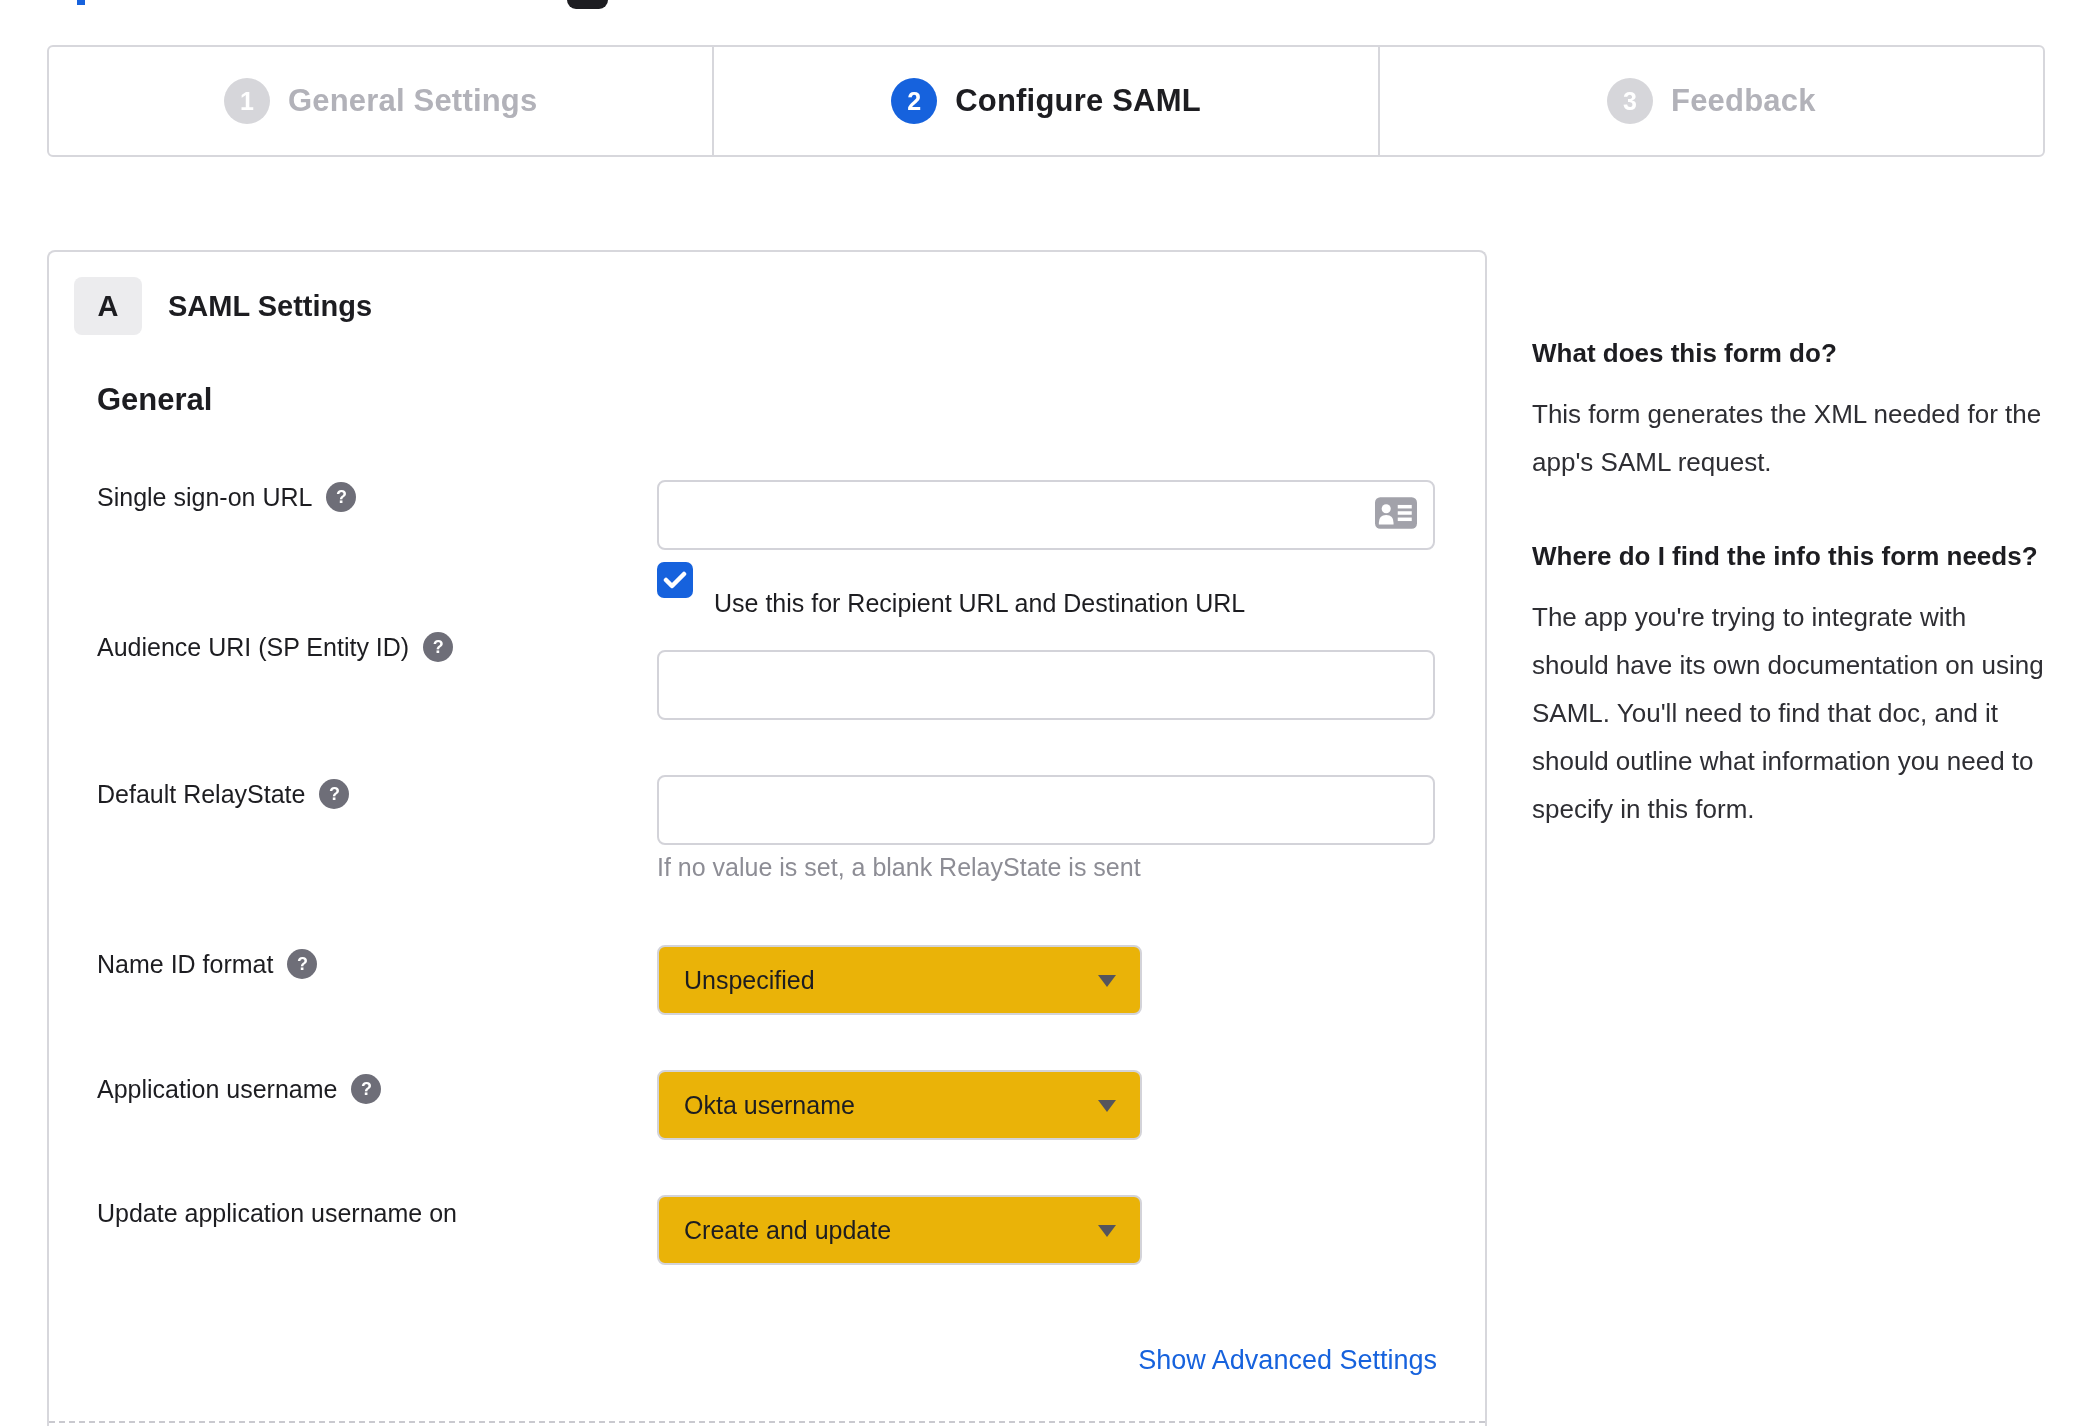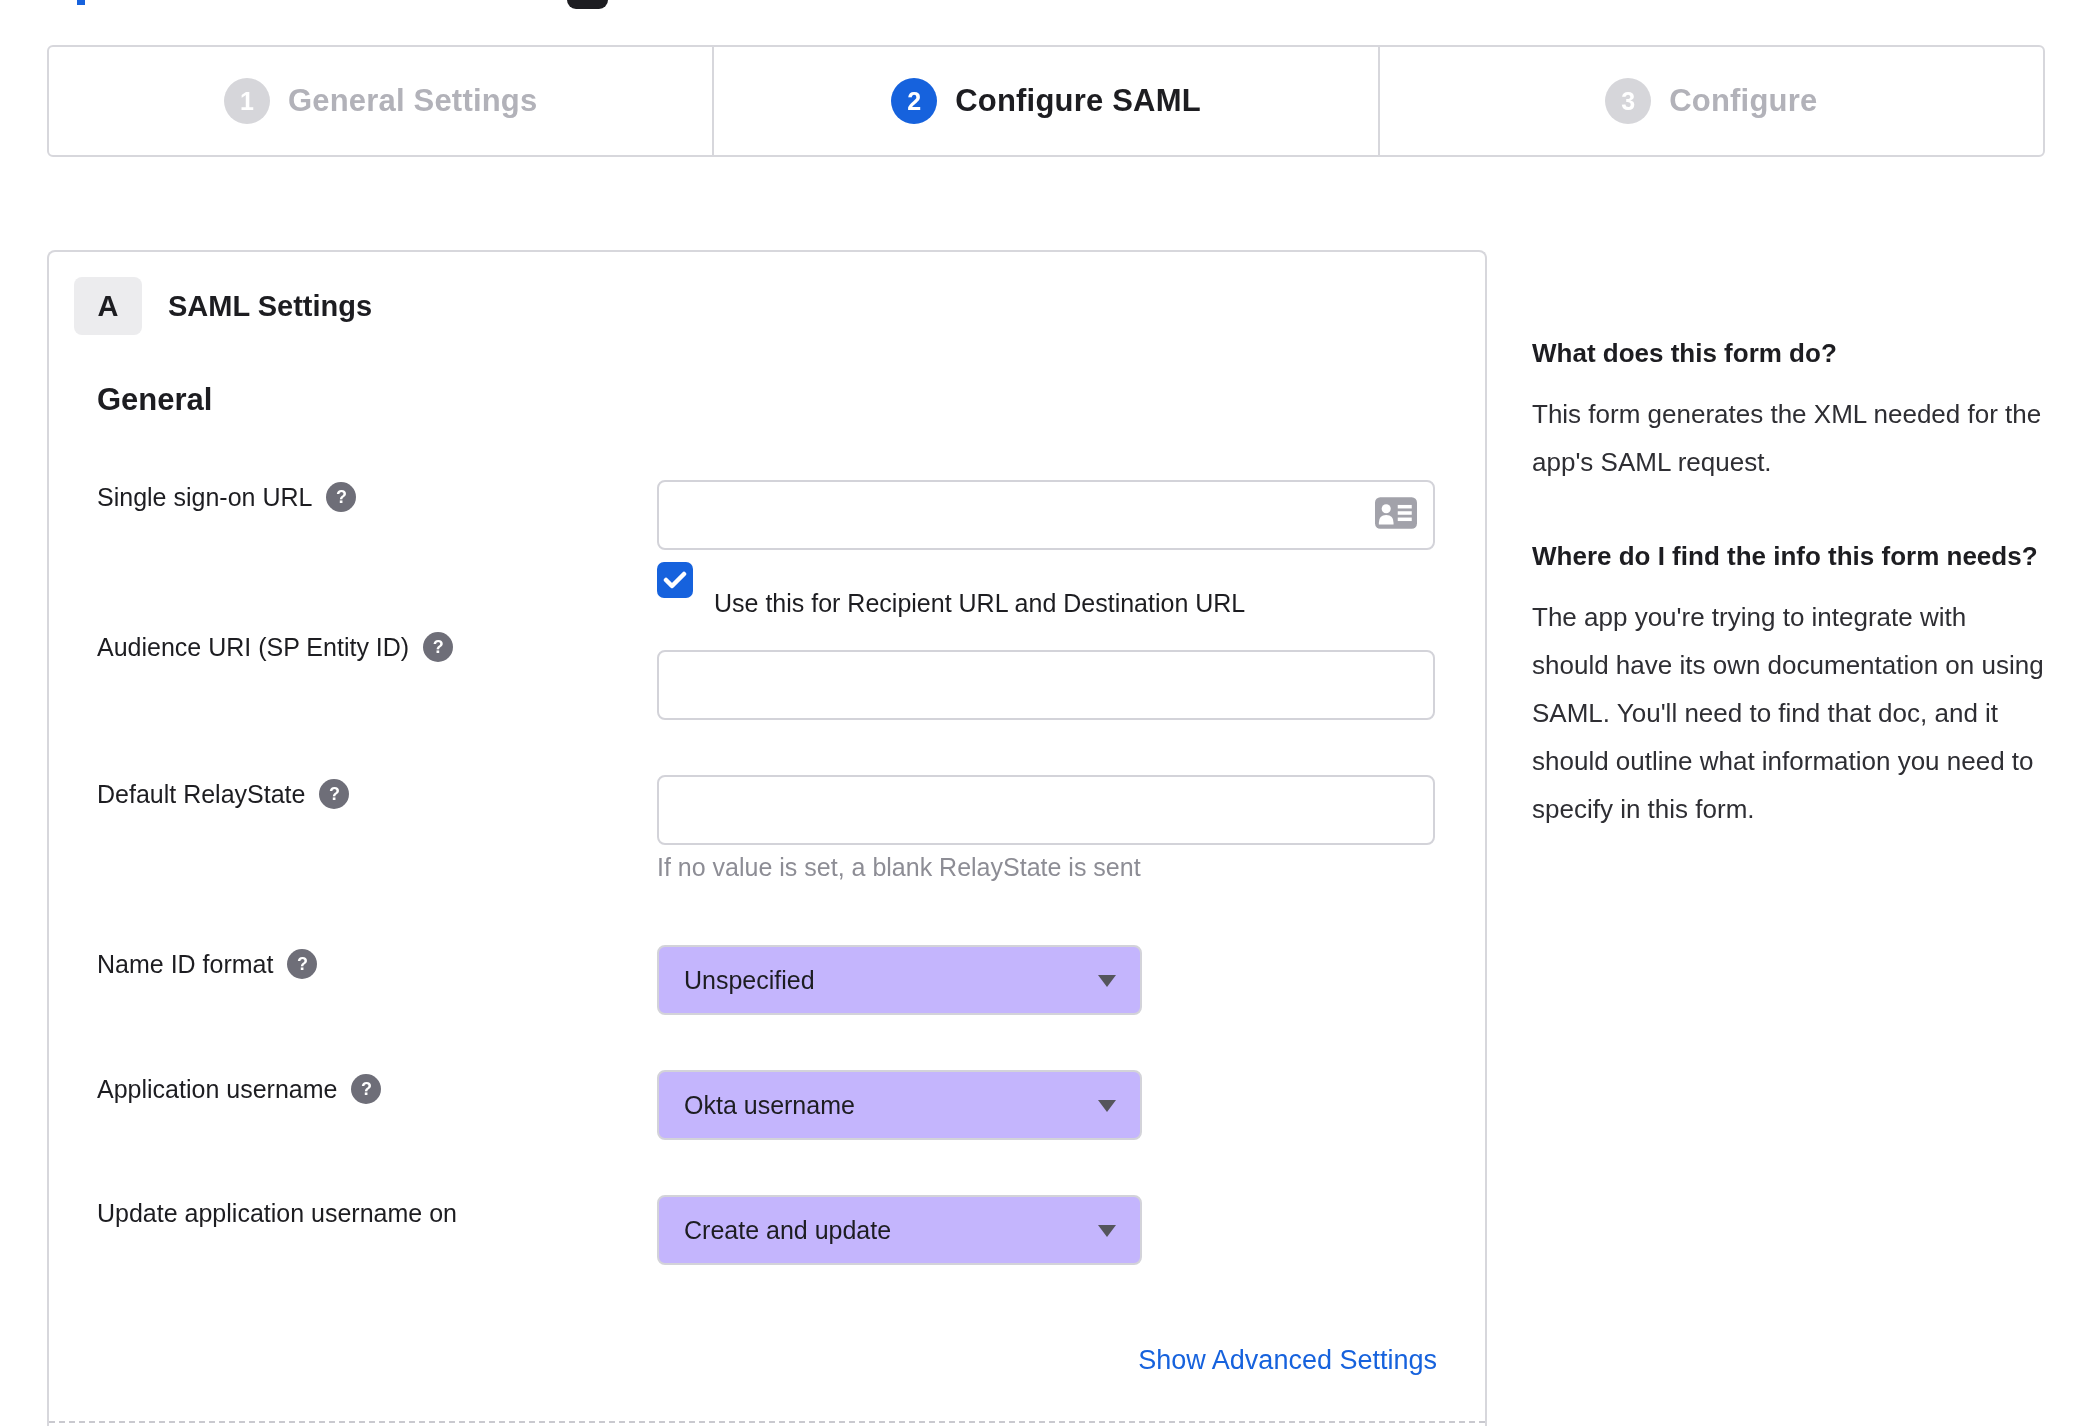--- a/index.html
+++ b/index.html
@@ -44,21 +44,21 @@
   .text-input { left:608px; width:778px; height:70px; background:#fff;
     border:2px solid #d3d3d9; border-radius:8px; }
   .input-icon { position:absolute; right:16px; top:50%; transform:translateY(-50%); }
 
   .checkbox { left:608px; width:36px; height:36px; background:#1662dd;
     border-radius:7px; display:flex; align-items:center; justify-content:center; }
   .checkbox-label { left:665px; font-size:25px; line-height:36px;margin-top:23px; }
 
   .hint { left:608px; font-size:25px; color:#8d8d95; }
 
-  .select { left:608px; width:485px; height:70px; background:#c4b5fd;
+  .select { left:608px; width:485px; height:70px; background:#eab308;
     border:2px solid #d3d3d9; border-radius:8px; display:flex; align-items:center;
     padding:0 56px 0 25px; font-size:25px; color:#1d1d21; }
   .select-caret { position:absolute; right:24px; top:50%; margin-top:-5px; width:0; height:0;
     border-left:9px solid transparent; border-right:9px solid transparent;
     border-top:12px solid #55555c; }
 
   .advanced-link { left:608px; top:1093px; width:780px; text-align:right;
     font-size:27px; color:#1662dd; cursor:pointer; }
 
   
@@ -77,21 +77,21 @@
   <div class="step">
     <div class="step-circle">1</div>
     <div class="step-label">General Settings</div>
   </div>
   <div class="step active">
     <div class="step-circle">2</div>
     <div class="step-label">Configure SAML</div>
   </div>
   <div class="step">
     <div class="step-circle">3</div>
-    <div class="step-label">Configure</div>
+    <div class="step-label">Feedback</div>
   </div>
 </div>
 
 <div class="abs panel">
 
   <div class="abs section-header">
     <div class="section-badge">A</div>
     <div class="section-title">SAML Settings</div>
   </div>
 

